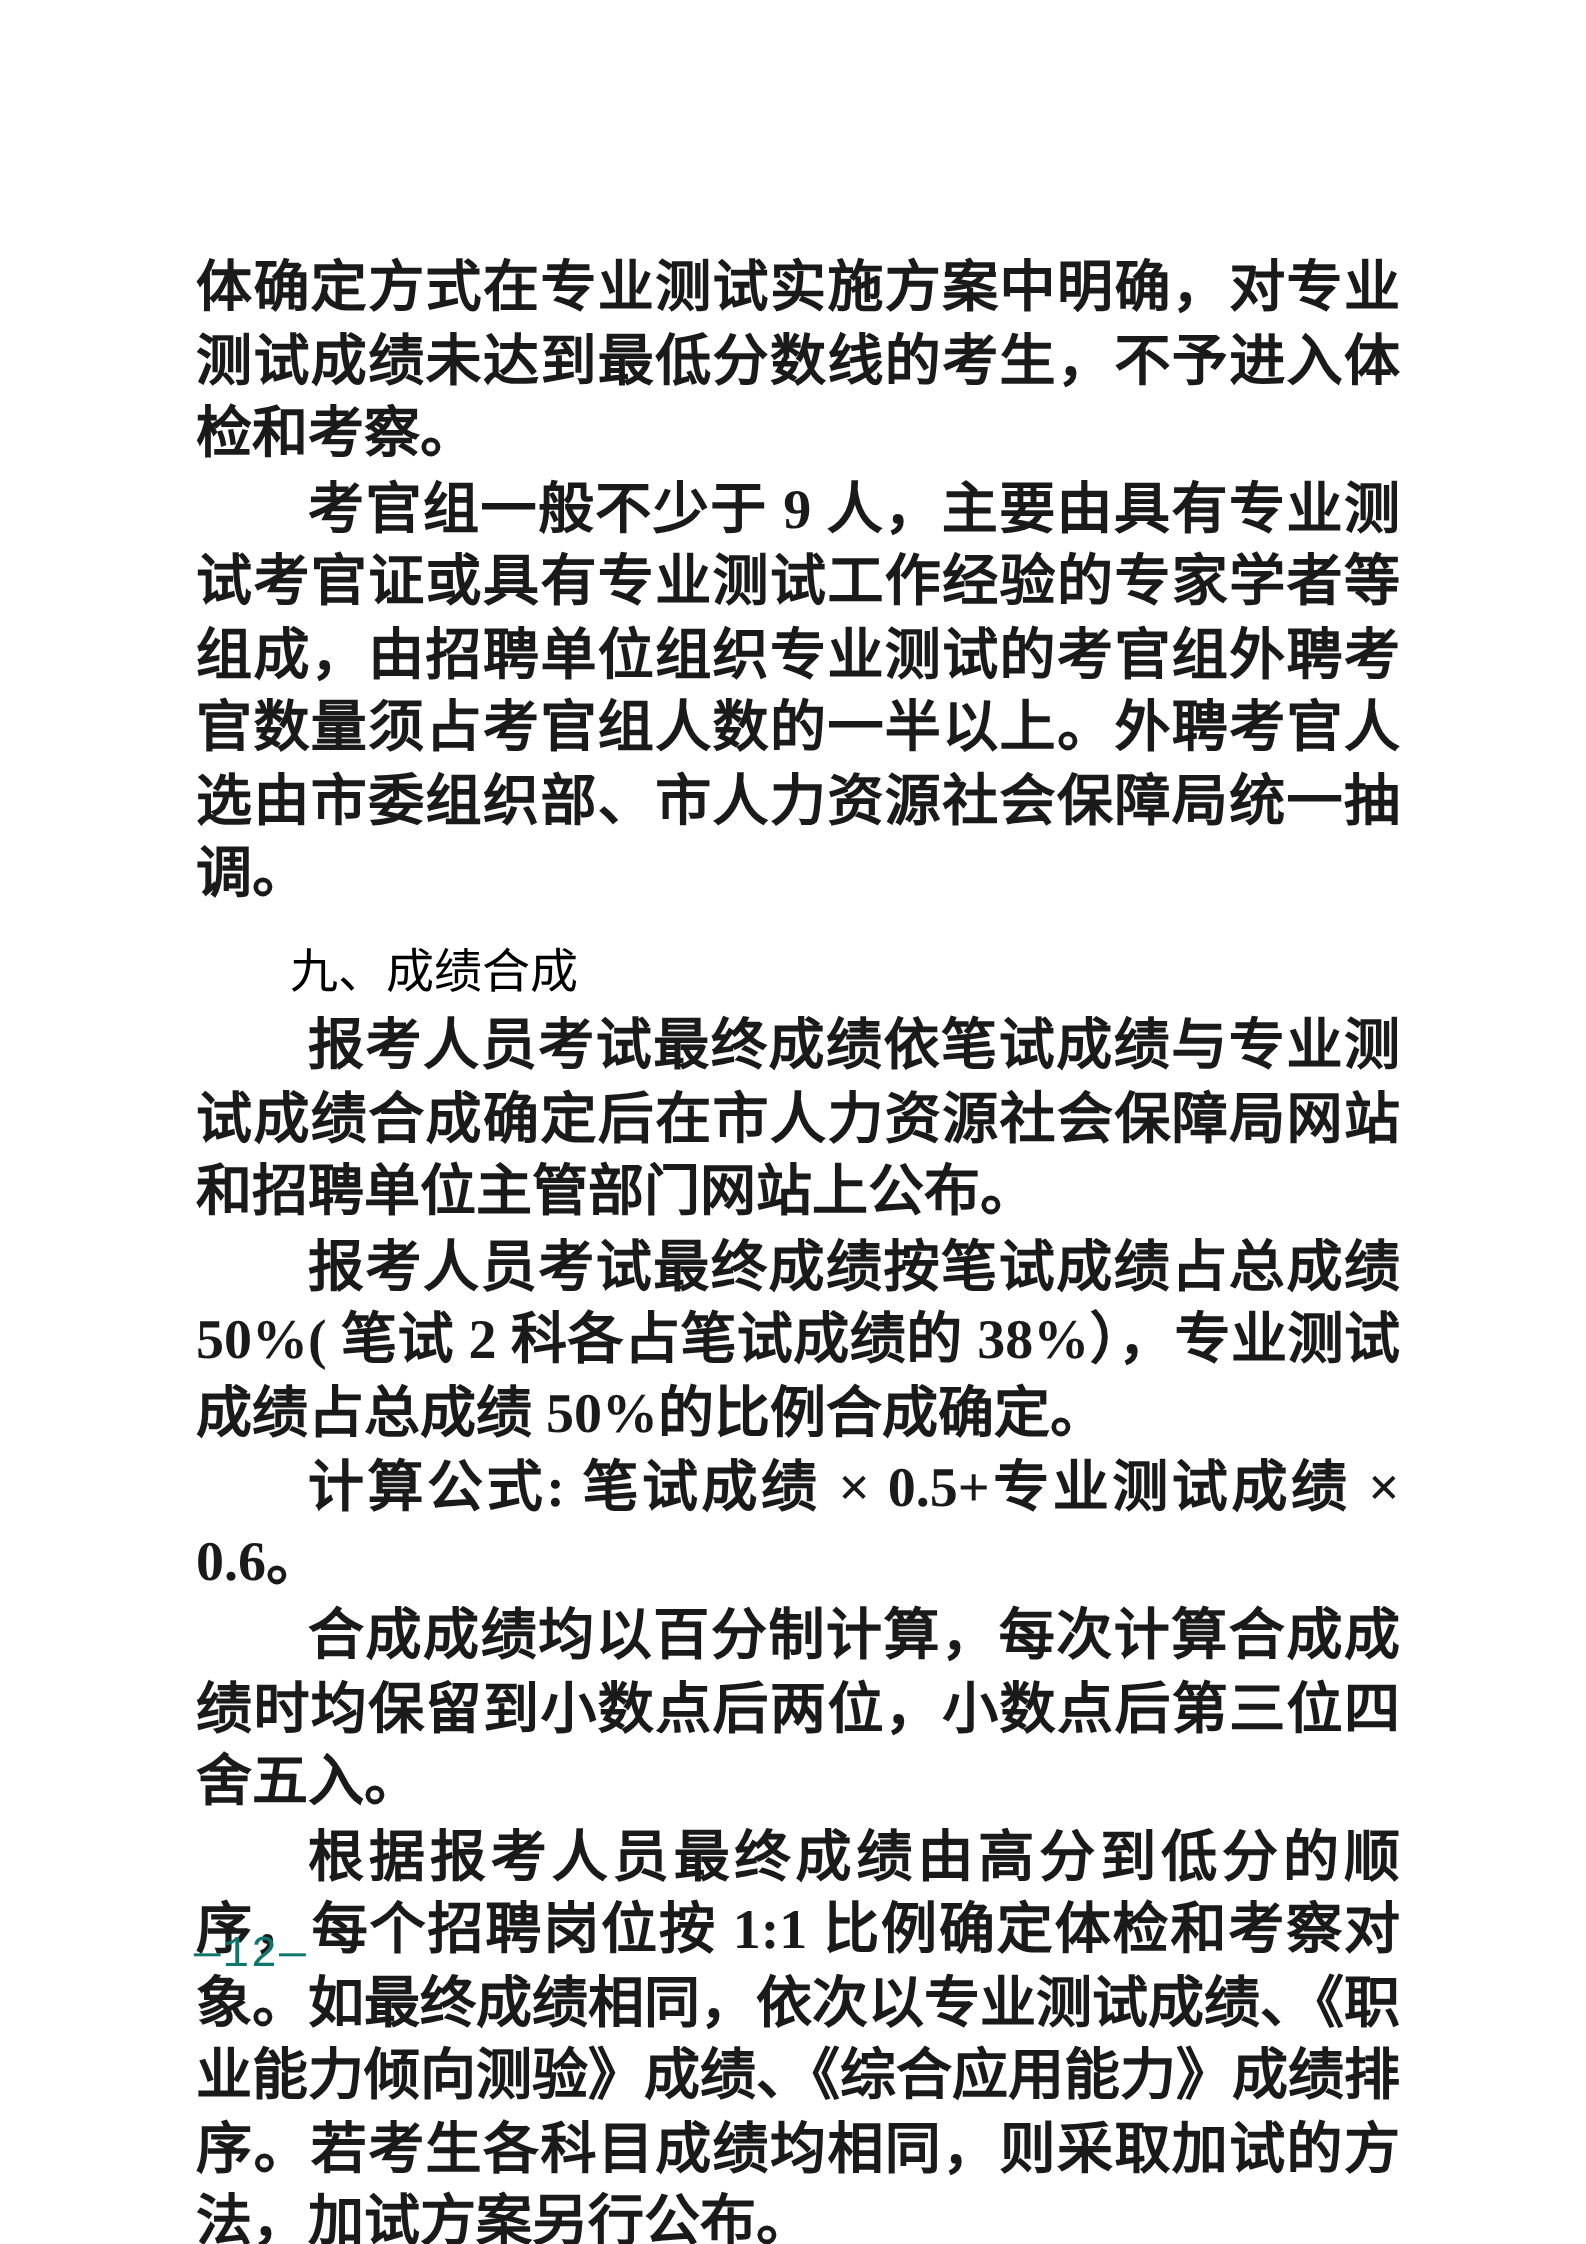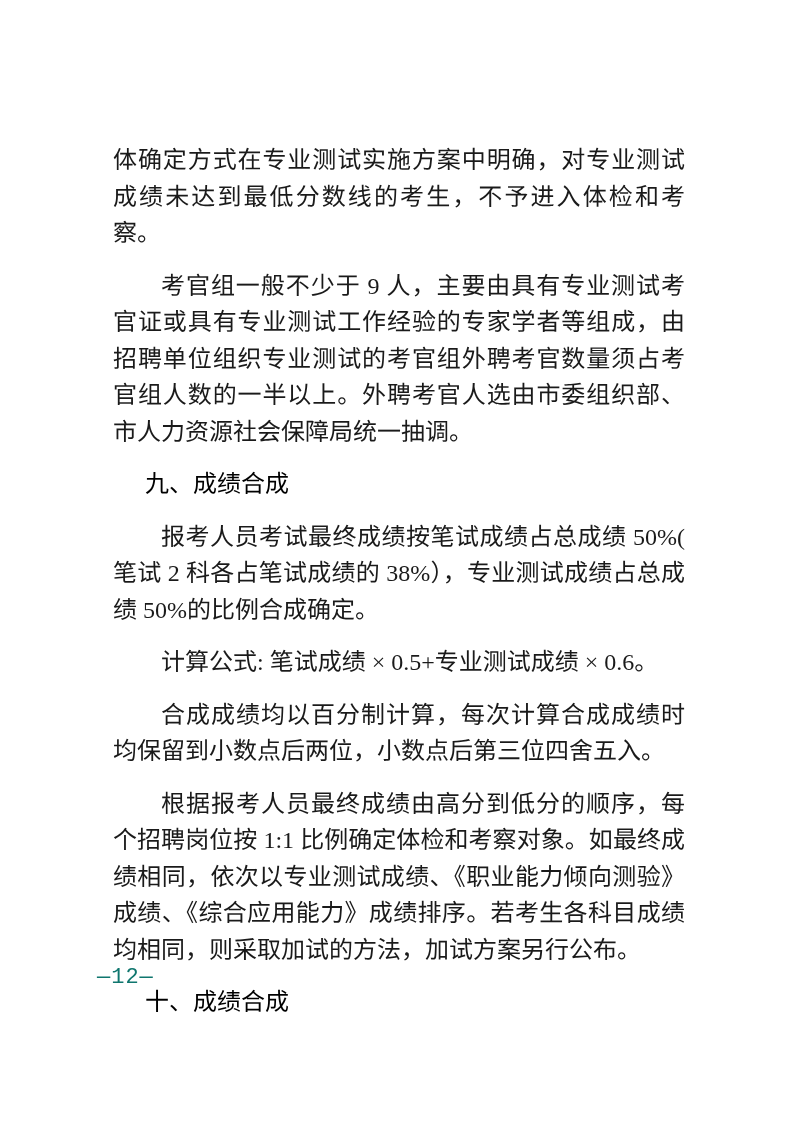--- a/index.html
+++ b/index.html
@@ -16,30 +16,30 @@
     font-family: "Liberation Serif", "DejaVu Serif", serif;
     color: #1a1a1a;
   }
   .content {
     position: absolute;
     left: 97px;
     top: 126px;
     width: 604px;
   }
   .para {
-    margin: 16px;
-    font-size: 24px;
+    margin: 1px;
+    font-size: 28px;
     line-height: 36.5px;
     letter-spacing: 0;
     text-align: justify;
     text-justify: inter-character;
     text-align-last: left;
     text-indent: 2em;
     font-family: "Liberation Serif", "DejaVu Serif", serif;
-    font-weight: 400;
+    font-weight: 700;
   }
   .para.no-indent {
     text-indent: 0;
   }
   .heading {
     margin: 12px 0 0 0;
     font-size: 24px;
     line-height: 36.5px;
     text-indent: 2em;
     font-family: "Liberation Sans", "DejaVu Sans", sans-serif;
@@ -59,20 +59,21 @@
   }
 </style>
 </head>
 <body>
 
 <div class="page">
   <div class="content">
     <p class="para no-indent">体确定方式在专业测试实施方案中明确，对专业测试成绩未达到最低分数线的考生，不予进入体检和考察。</p>
     <p class="para">考官组一般不少于 9 人，主要由具有专业测试考官证或具有专业测试工作经验的专家学者等组成，由招聘单位组织专业测试的考官组外聘考官数量须占考官组人数的一半以上。外聘考官人选由市委组织部、市人力资源社会保障局统一抽调。</p>
     <h2 class="heading">九、成绩合成</h2>
+    <p class="para">报考人员考试最终成绩依笔试成绩与专业测试成绩合成确定后在市人力资源社会保障局网站和招聘单位主管部门网站上公布。</p>
     <p class="para">报考人员考试最终成绩按笔试成绩占总成绩 50%( 笔试 2 科各占笔试成绩的 38%），专业测试成绩占总成绩 50%的比例合成确定。</p>
     <p class="para">计算公式: 笔试成绩 × 0.5+专业测试成绩 × 0.6。</p>
     <p class="para">合成成绩均以百分制计算，每次计算合成成绩时均保留到小数点后两位，小数点后第三位四舍五入。</p>
     <p class="para">根据报考人员最终成绩由高分到低分的顺序，每个招聘岗位按 1:1 比例确定体检和考察对象。如最终成绩相同，依次以专业测试成绩、《职业能力倾向测验》成绩、《综合应用能力》成绩排序。若考生各科目成绩均相同，则采取加试的方法，加试方案另行公布。</p>
     <h2 class="heading">十、成绩合成</h2>
   </div>
   <div class="page-number">—12—</div>
 </div>
 
 </body></html>

